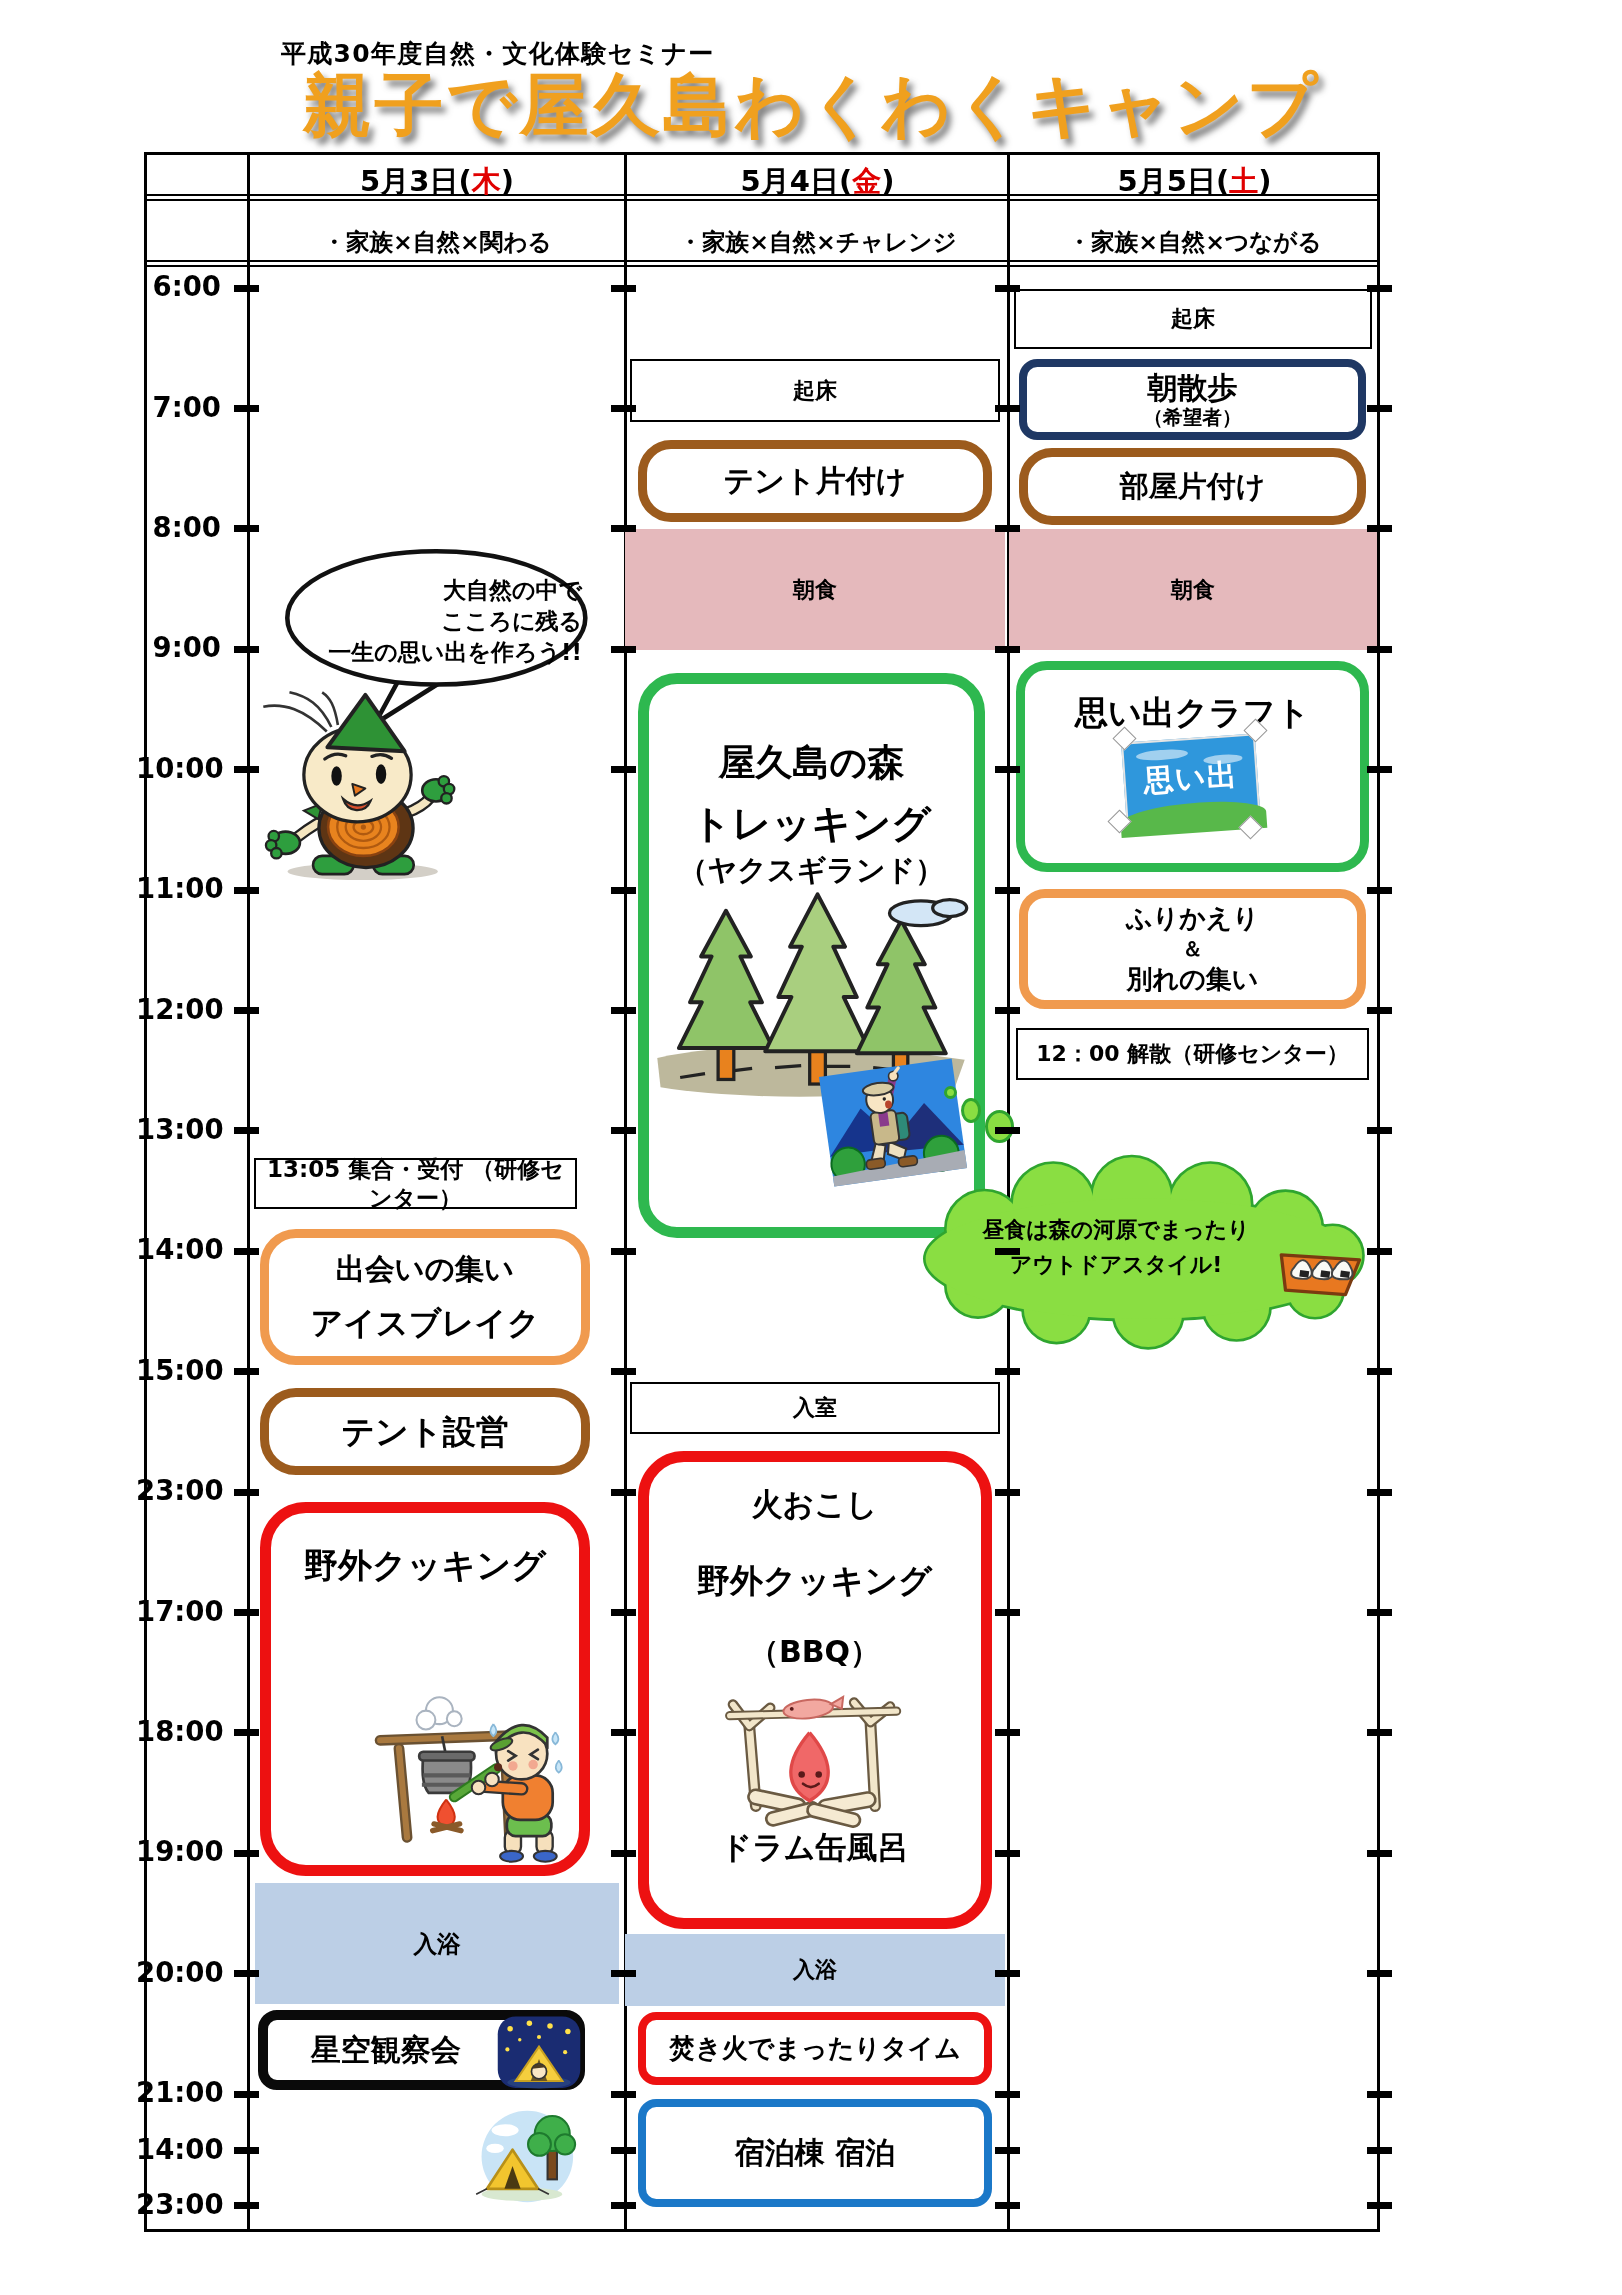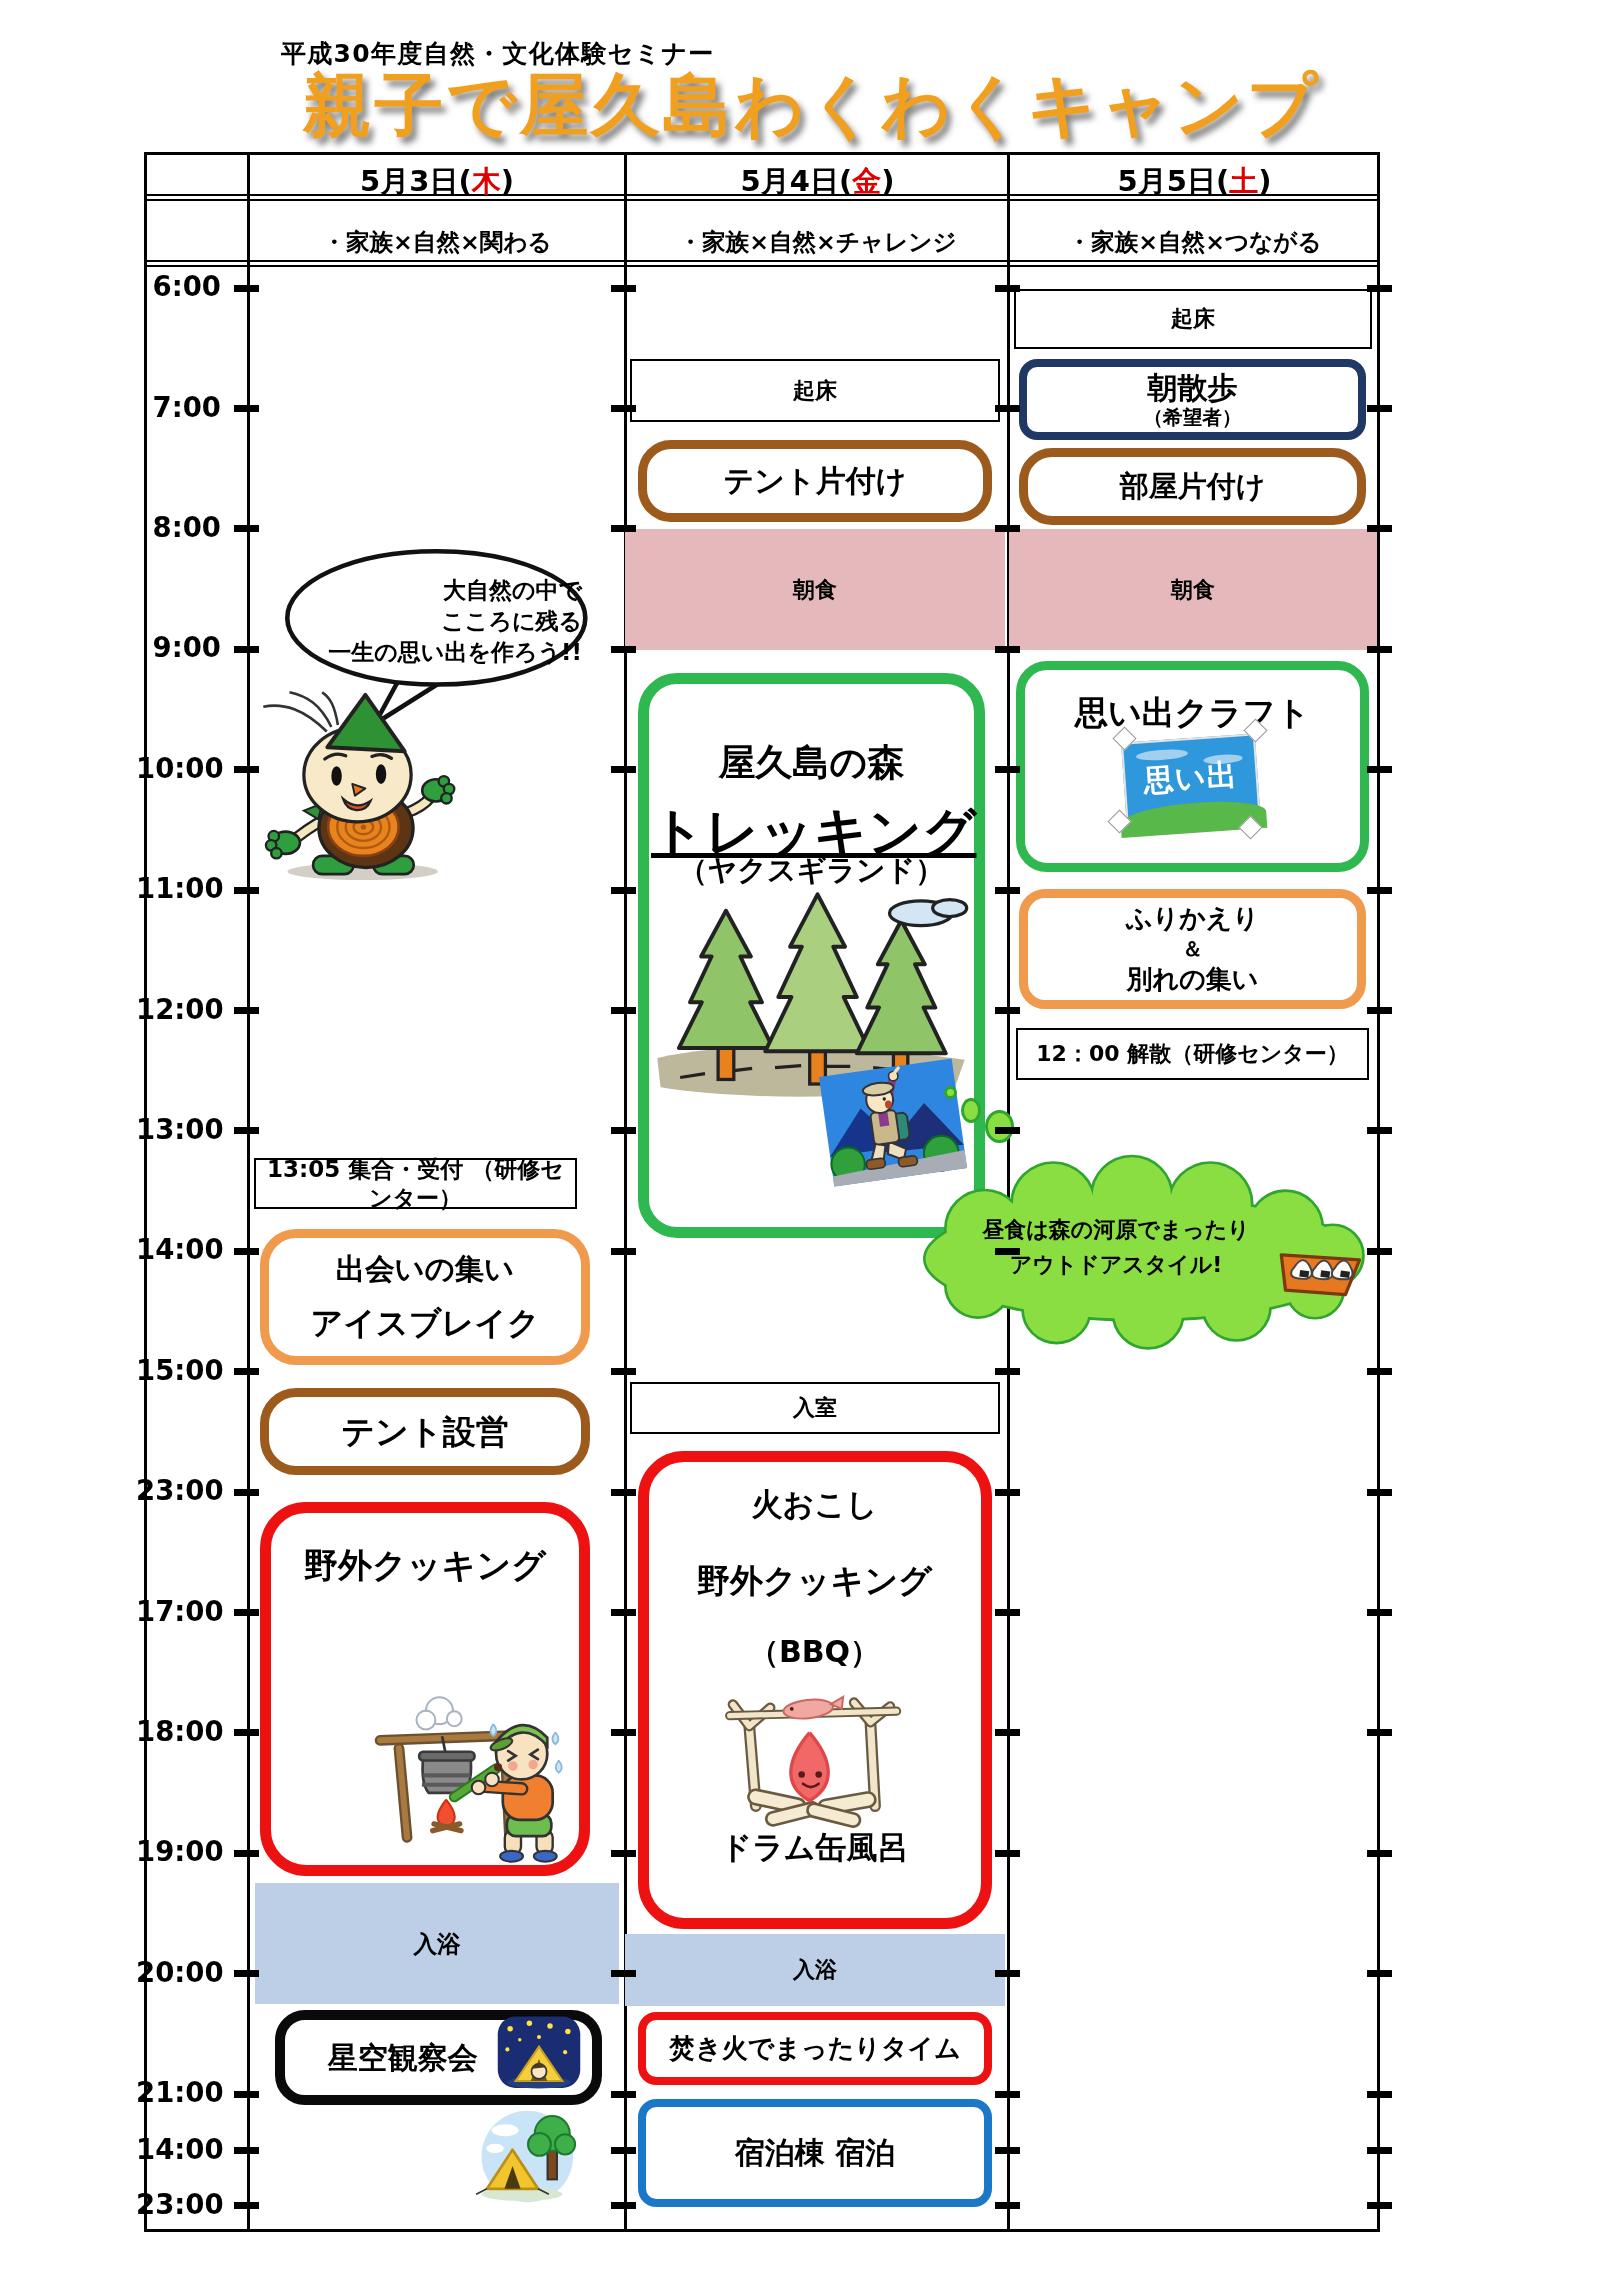--- a/index.html
+++ b/index.html
@@ -157,21 +157,21 @@
     <circle cx="237" cy="166" r="7" fill="#F2A890"></circle>
     <circle cx="267" cy="164" r="7" fill="#F2A890"></circle>
     <circle cx="215" cy="168" r="6" fill="#5A2A1A"></circle>
     <path d="M208,104 q9,11 0,18 q-9,-7 0,-18" fill="#C8E6F8" stroke="#88B8D8" stroke-width="2.5"></path>
     <path d="M300,116 q9,11 0,18 q-9,-7 0,-18" fill="#C8E6F8" stroke="#88B8D8" stroke-width="2.5"></path>
     <path d="M305,158 q9,11 0,18 q-9,-7 0,-18" fill="#C8E6F8" stroke="#88B8D8" stroke-width="2.5"></path>
   </svg>
 
   <div class="fillbox" style="left:255px;top:1883px;width:364px;height:121px;background:#BCCFE6;font-size:23.6px;">入浴</div>
 
-  <div class="box" style="left:275px;top:2010px;width:327px;height:95px;border:10.5px solid #0A0A0A;border-radius:30px;">
+  <div class="box" style="left:258px;top:2010px;width:327px;height:80px;border:10.5px solid #0A0A0A;border-radius:19px;">
     <div style="position:absolute;left:9.8px;top:0;bottom:0;width:216px;display:flex;align-items:center;justify-content:center;font-size:30px;">星空観察会</div>
   </div>
   <svg style="left:496px;top:2015px;" width="86" height="77" viewBox="0 0 124 112">
     <rect x="2" y="2" width="120" height="104" rx="26" fill="#1A2C72"></rect>
     <ellipse cx="62" cy="98" rx="46" ry="9" fill="#26407E"></ellipse>
     <circle cx="20" cy="20" r="4" fill="#FFE14A"></circle>
       <circle cx="48" cy="12" r="4" fill="#FFE14A"></circle>
     <circle cx="78" cy="16" r="4" fill="#FFE14A"></circle>
       <circle cx="104" cy="24" r="4" fill="#FFE14A"></circle>
     <circle cx="16" cy="50" r="3" fill="#FFE14A"></circle>
@@ -198,21 +198,21 @@
     <path d="M54,120 L66,86 L78,120 Z" fill="#4A3A12"></path>
     <path d="M28,120 L12,128 M104,120 L120,128" stroke="#333" stroke-width="2.5"></path>
   </svg>
 
   <div class="box thin" style="left:630px;top:359px;width:370px;height:63px;font-size:22px;">起床</div>
   <div class="box" style="left:638px;top:440px;width:354px;height:82px;border:9.2px solid #9C5B1D;border-radius:33px;font-size:30px;">テント片付け</div>
   <div class="fillbox" style="left:625px;top:529px;width:380px;height:121px;background:#E5B9BC;font-size:22px;">朝食</div>
 
   <div class="box" style="left:638px;top:673px;width:347px;height:565px;border:11px solid #2EB84F;border-radius:39px;"></div>
   <div class="lbl" style="left:651px;top:738px;width:321px;font-size:37px;">屋久島の森</div>
-  <div class="lbl" style="left:651px;top:797px;width:321px;font-size:53px;text-decoration:underline;">トレッキング</div>
+  <div class="lbl" style="left:651px;top:797px;width:321px;font-size:39px;">トレッキング</div>
   <div class="lbl" style="left:651px;top:851px;width:321px;font-size:29px;">（ヤクスギランド）</div>
   <svg style="left:654px;top:891px;" width="314" height="216" viewBox="0 0 480 330">
     <path d="M5,255 C150,225 330,235 475,258 L460,300 C300,320 120,318 10,300 Z" fill="#BDB89C"></path>
     <path d="M40,285 l38,-6 M110,276 l40,-5 M185,270 l40,-3 M260,268 l40,0 M335,270 l38,4" stroke="#222" stroke-width="5"></path>
     <rect x="98" y="240" width="24" height="48" fill="#E8821E" stroke="#222" stroke-width="5"></rect>
     <rect x="238" y="245" width="24" height="50" fill="#E8821E" stroke="#222" stroke-width="5"></rect>
     <rect x="366" y="248" width="22" height="45" fill="#E8821E" stroke="#222" stroke-width="5"></rect>
     <path d="M110,30 L148,100 L132,100 L165,170 L147,170 L182,240 L38,240 L73,170 L55,170 L88,100 L72,100 Z" fill="#8FC468" stroke="#222" stroke-width="6" stroke-linejoin="round"></path>
     <path d="M250,5 L292,85 L274,85 L310,162 L290,162 L330,245 L170,245 L210,162 L190,162 L226,85 L208,85 Z" fill="#A9CF7F" stroke="#222" stroke-width="6" stroke-linejoin="round"></path>
     <path d="M378,45 L414,112 L399,112 L430,178 L412,178 L446,248 L310,248 L344,178 L326,178 L357,112 L342,112 Z" fill="#8FC468" stroke="#222" stroke-width="6" stroke-linejoin="round"></path>

